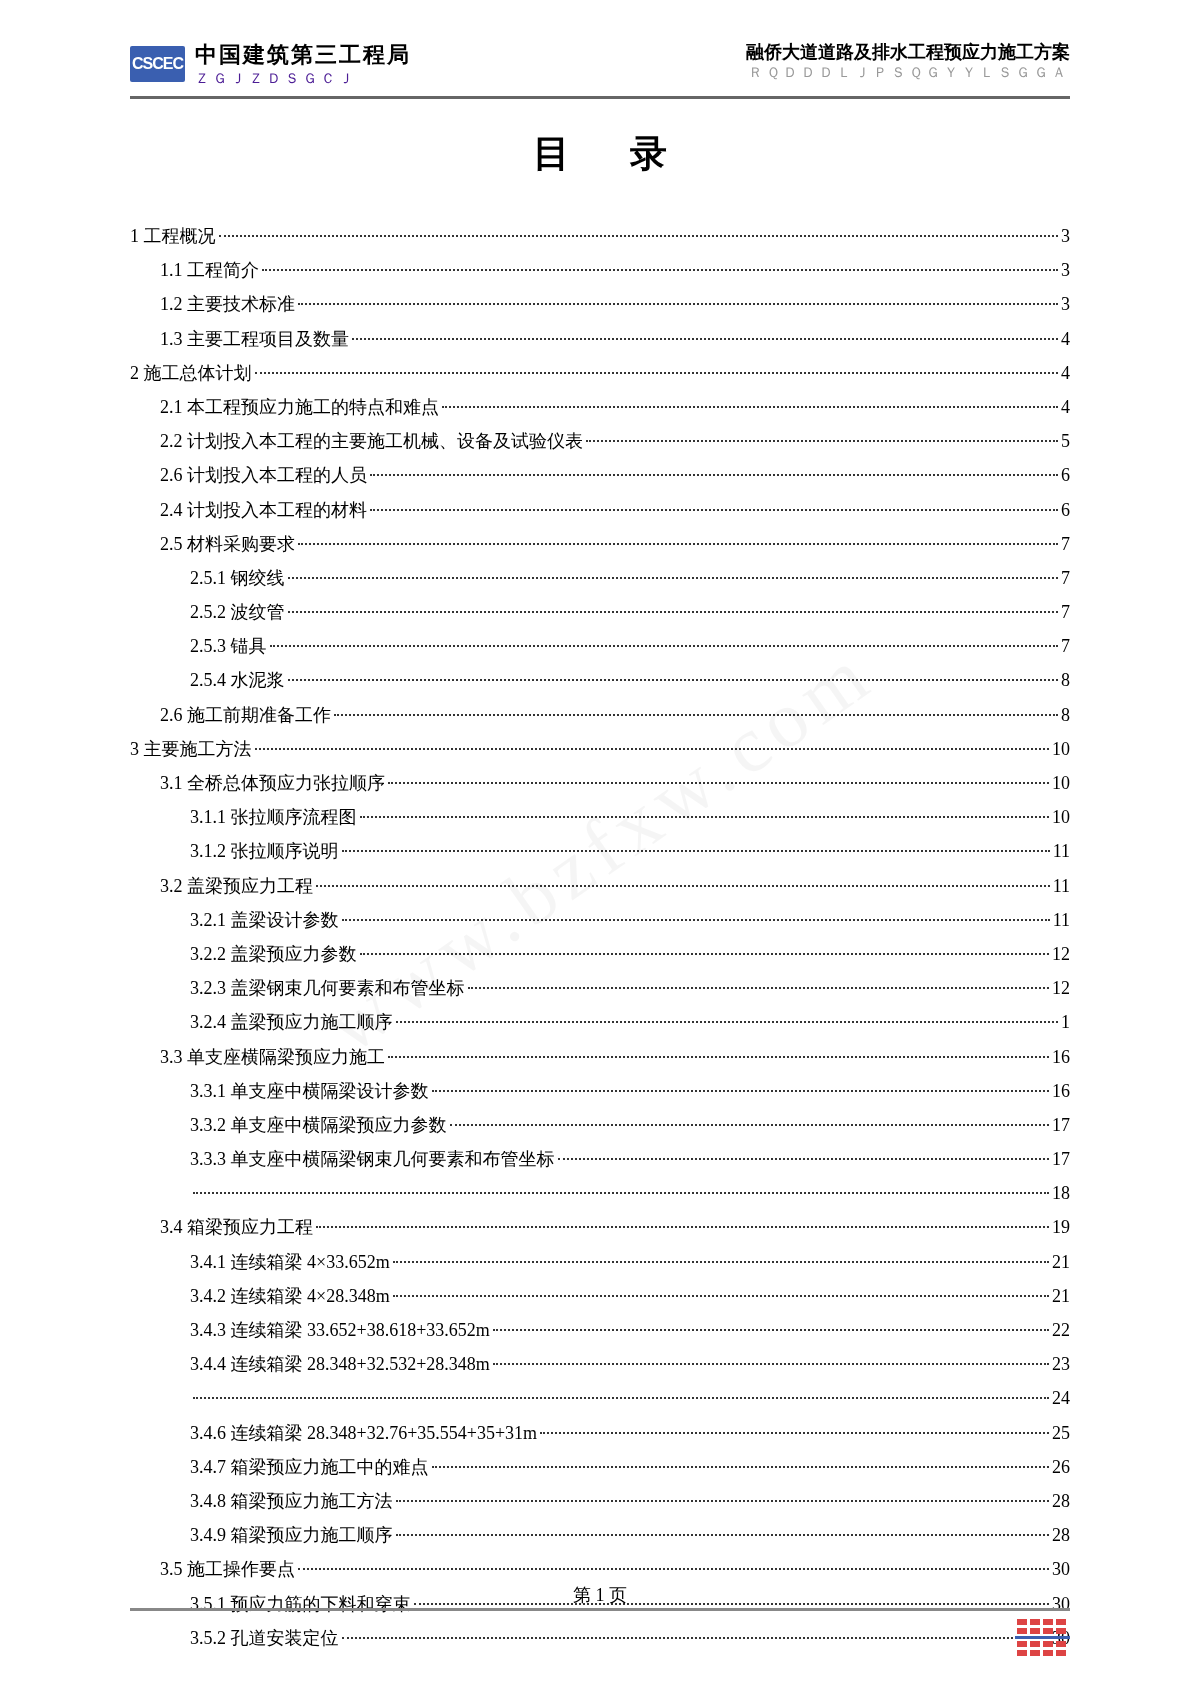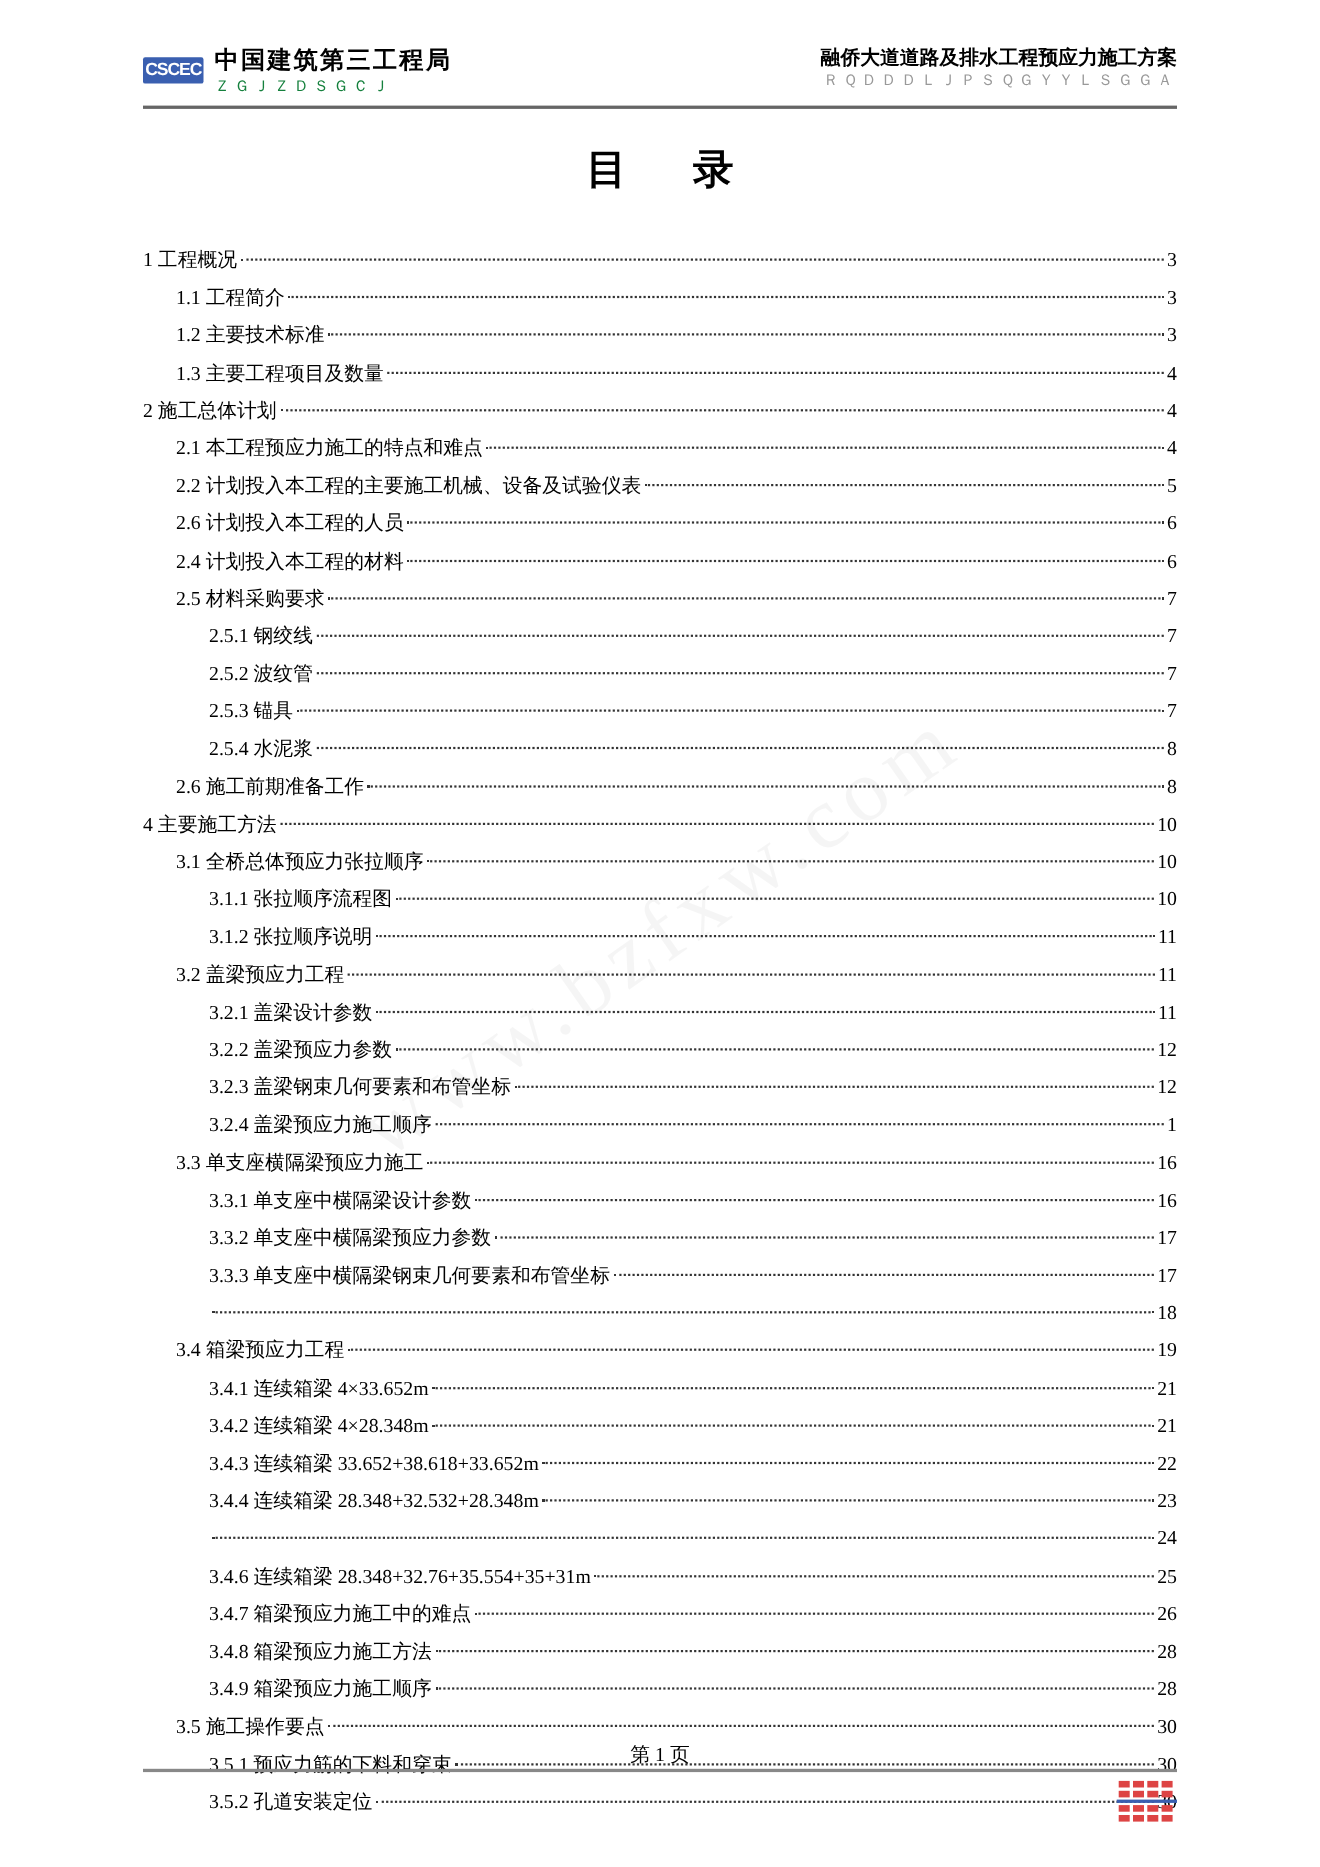--- a/index.html
+++ b/index.html
@@ -29,21 +29,21 @@
     align-items: flex-start;
     border-bottom: 3px solid #666;
     padding-bottom: 8px;
     margin-bottom: 30px;
     position: relative;
     z-index: 2;
   }
   .header-left { display: flex; align-items: center; gap: 10px; }
   .logo {
     width: 55px;
-    height: 24px;
+    height: 36px;
     background: #3a5fb0;
     color: #fff;
     display: flex;
     align-items: center;
     justify-content: center;
     font-size: 10px;
     border-radius: 2px;
     position: relative;
     overflow: hidden;
   }
@@ -55,21 +55,21 @@
   }
   .header-left-text { display: flex; flex-direction: column; }
   .company-name {
     font-size: 22px;
     font-weight: bold;
     color: #000;
     letter-spacing: 2px;
   }
   .company-pinyin {
     font-size: 14px;
-    color: #15803d;
+    color: #4c1d95;
     letter-spacing: 4px;
     font-family: serif;
   }
   .header-right { text-align: right; display: flex; flex-direction: column; }
   .doc-title {
     font-size: 18px;
     font-weight: bold;
     color: #000;
   }
   .doc-pinyin {
@@ -230,21 +230,21 @@
       <span class="toc-label">2.5.4 水泥浆</span>
       <span class="toc-dots"></span>
       <span class="toc-page">8</span>
     </div>
     <div class="toc-entry level-2">
       <span class="toc-label">2.6 施工前期准备工作</span>
       <span class="toc-dots"></span>
       <span class="toc-page">8</span>
     </div>
     <div class="toc-entry level-1">
-      <span class="toc-label">4 主要施工方法</span>
+      <span class="toc-label">3 主要施工方法</span>
       <span class="toc-dots"></span>
       <span class="toc-page">10</span>
     </div>
     <div class="toc-entry level-2">
       <span class="toc-label">3.1 全桥总体预应力张拉顺序</span>
       <span class="toc-dots"></span>
       <span class="toc-page">10</span>
     </div>
     <div class="toc-entry level-3">
       <span class="toc-label">3.1.1 张拉顺序流程图</span>

